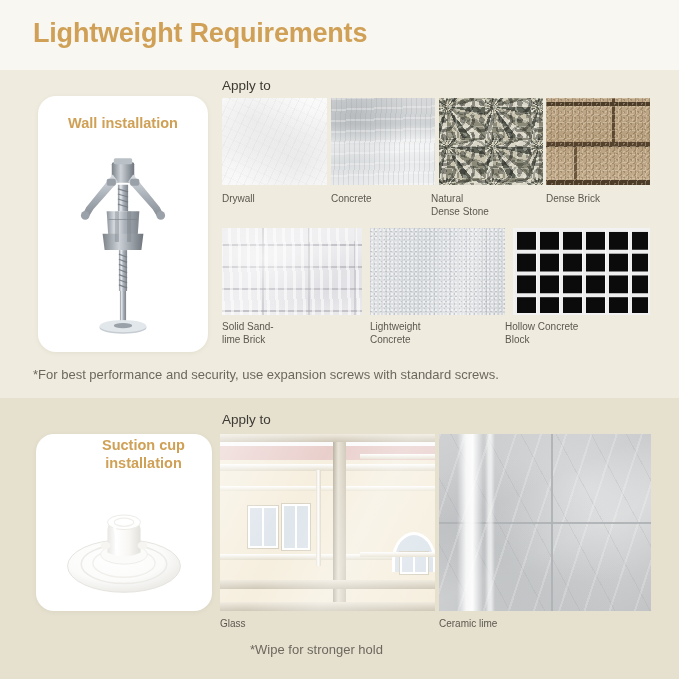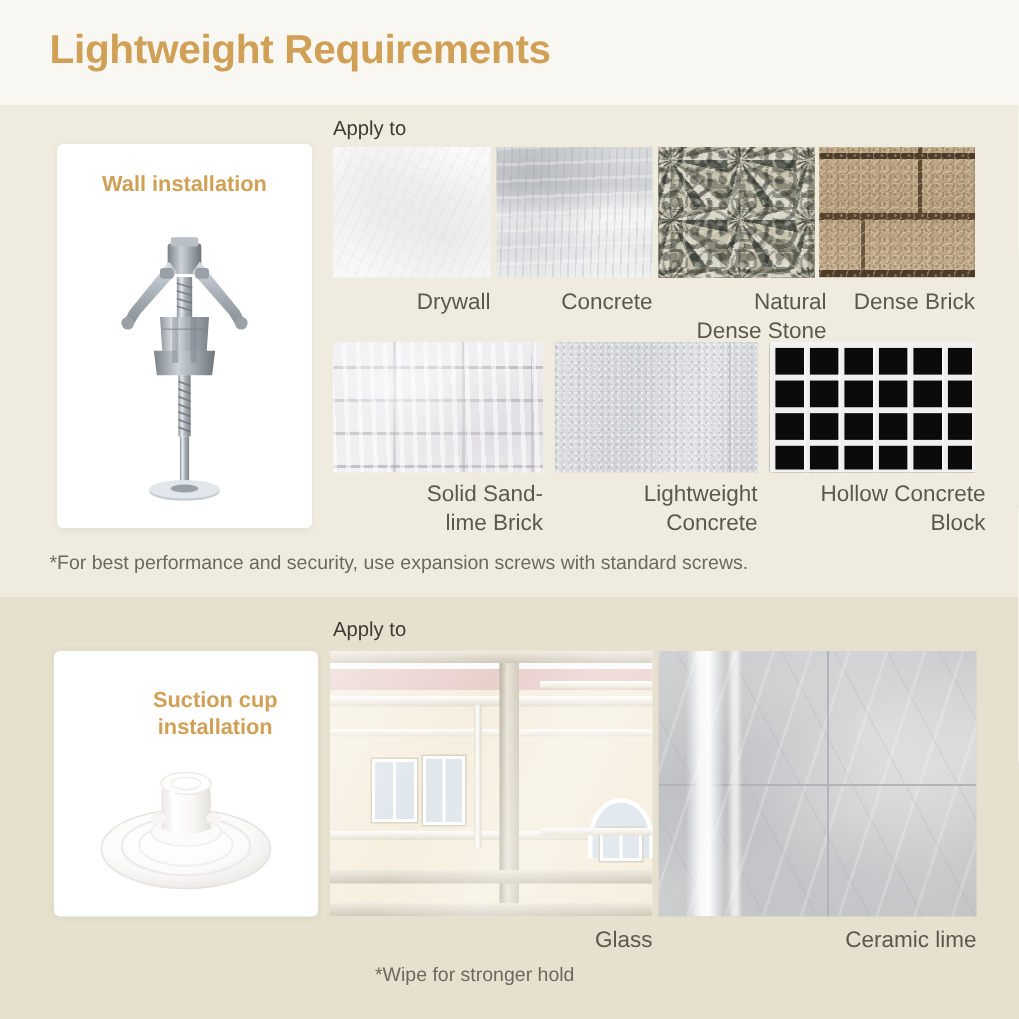--- a/index.html
+++ b/index.html
@@ -48,56 +48,56 @@
     position: absolute;
     left: 0; top: 398px;
     width: 679px; height: 281px;
     background: #e6e1cf;
   }
 
   
   .product-card {
     position: absolute;
     background: #ffffff;
-    border-radius: 4px;
+    border-radius: 18px;
     box-shadow: 0 1px 4px rgba(120,110,80,0.10);
   }
   .card-wall { left: 38px; top: 96px; width: 170px; height: 256px; }
   .card-suction { left: 36px; top: 434px; width: 176px; height: 177px; }
 
   .card-title {
     position: absolute;
     left: 0; right: 0;
     text-align: center;
     color: #cfa055;
     font-weight: bold;
     font-size: 14.5px;
     line-height: 1.25;
   }
   .card-wall .card-title { top: 18px; }
-  .card-suction .card-title { top: 24px; margin-left: 39px; }
+  .card-suction .card-title { top: 2px; margin-left: 39px; }
 
   
   .apply-label {
     position: absolute;
     font-size: 13.5px;
     color: #3e3a34;
   }
   .apply-wall { left: 222px; top: 78px; }
   .apply-suction { left: 222px; top: 412px; }
 
   
   .swatch {
     position: absolute;
     overflow: hidden;
   }
   .swatch-caption {
     position: absolute;
-    text-align: right;
-    font-size: 15px;
+    text-align: left;
+    font-size: 10px;
     color: #5c574f;
     line-height: 1.25;
   }
 
   
   .sw-drywall   { left: 222px; top: 98px;  width: 105px; height: 87px; }
   .sw-concrete  { left: 331px; top: 98px;  width: 104px; height: 87px; }
   .sw-stone     { left: 439px; top: 98px;  width: 104px; height: 87px; }
   .sw-brick     { left: 546px; top: 98px;  width: 104px; height: 87px; }
 

